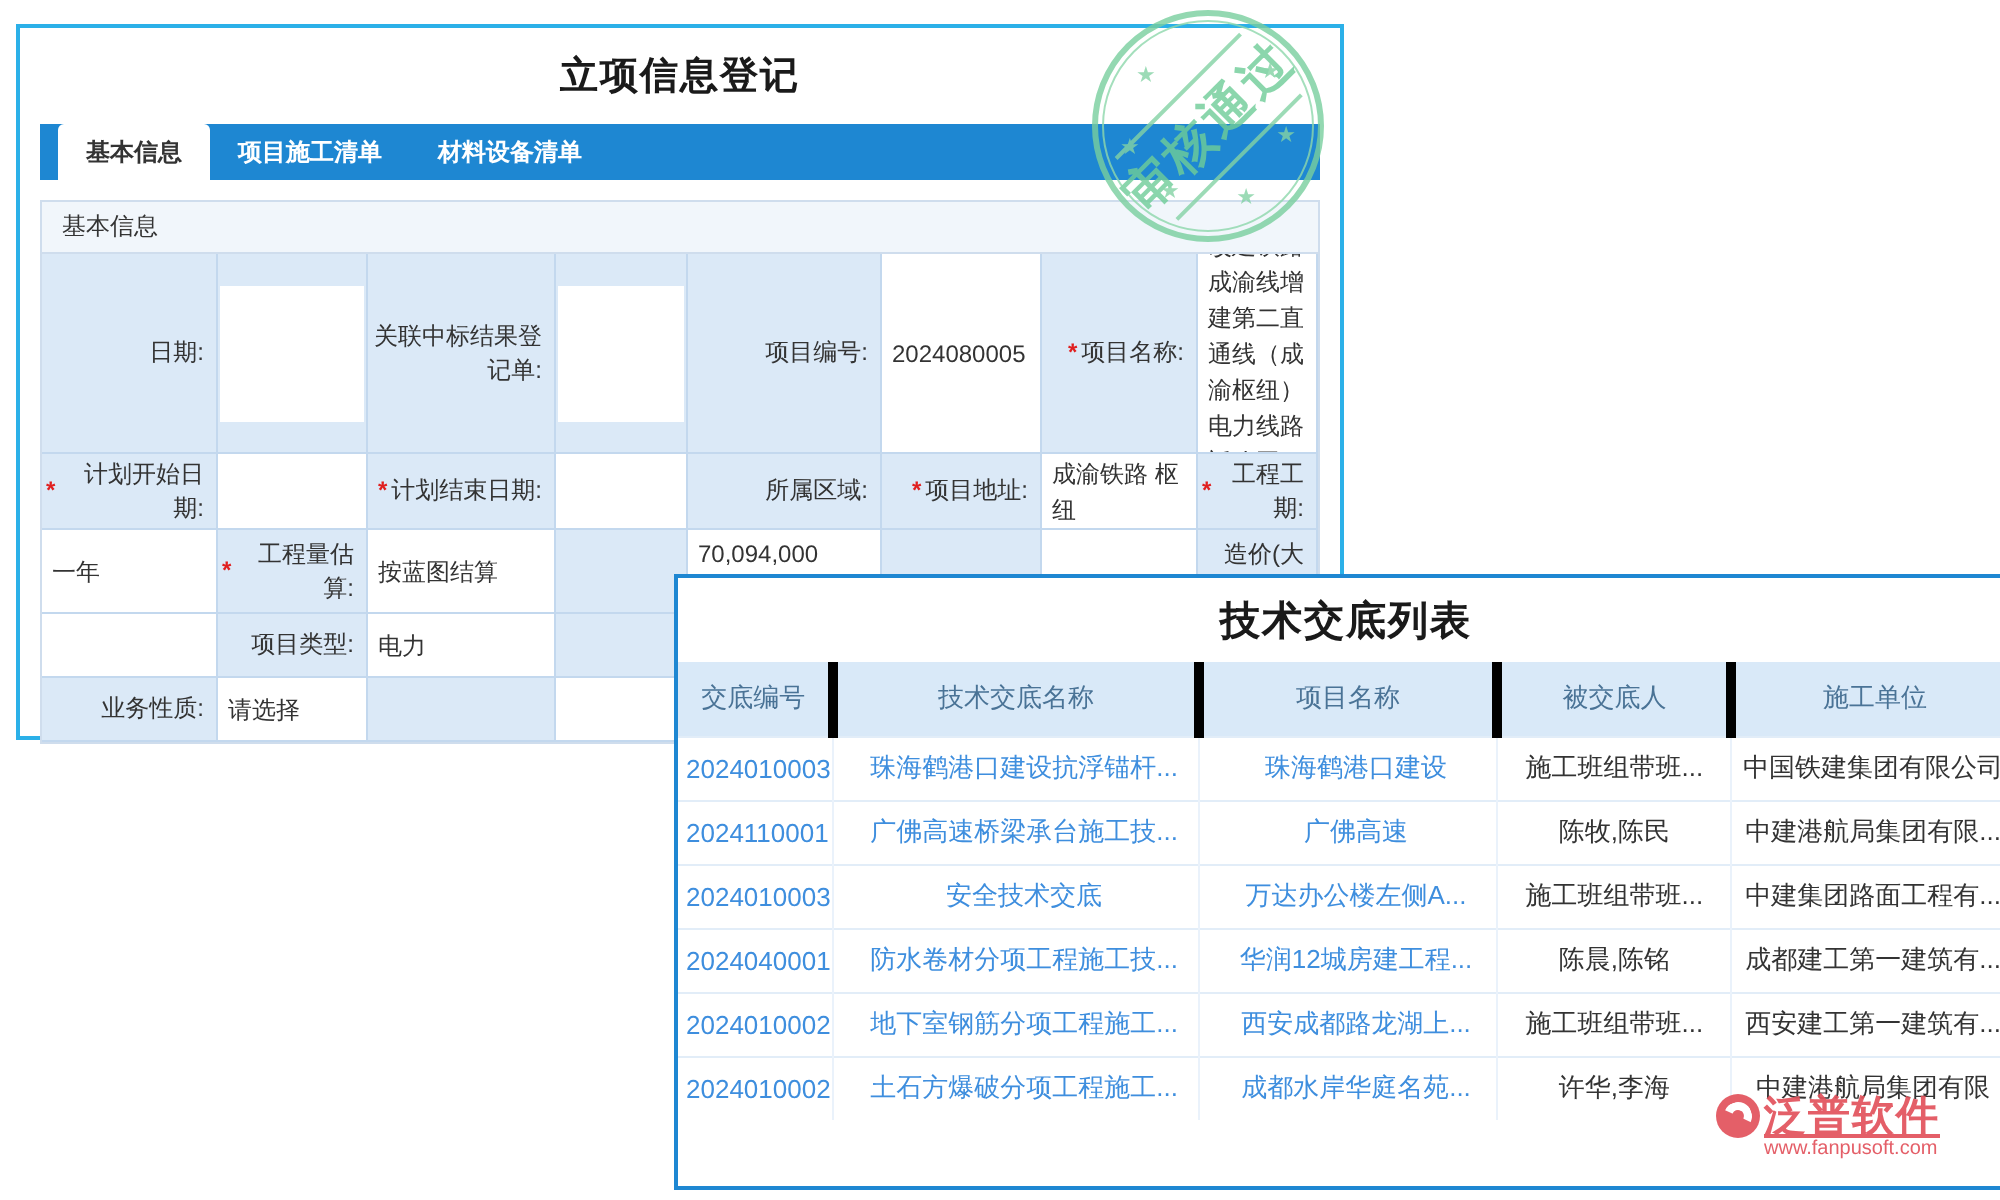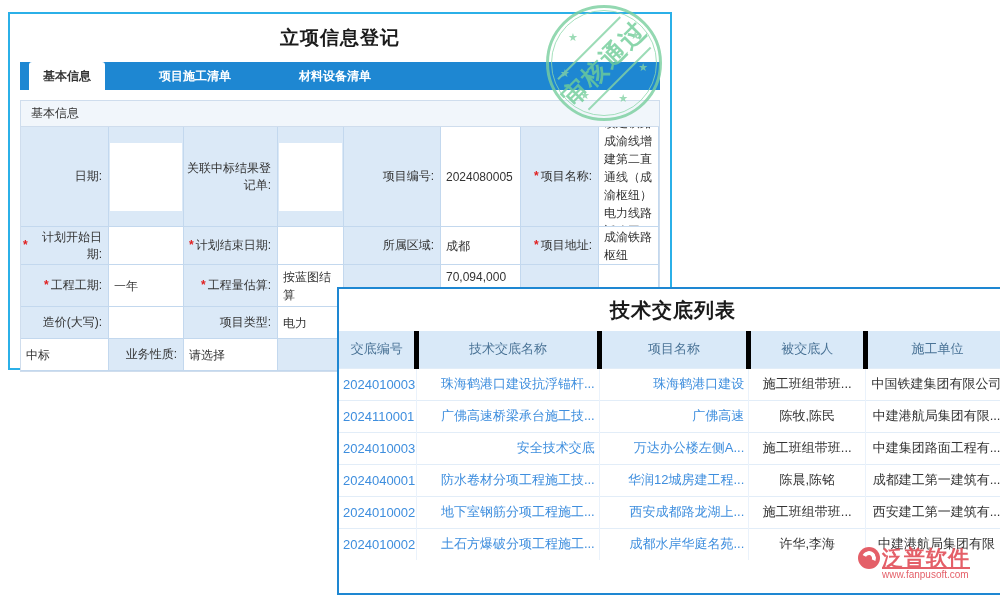--- a/index.html
+++ b/index.html
@@ -6,21 +6,21 @@
   html,body { width:1000px; height:600px; background:#ffffff; overflow:hidden;
     font-family:"Liberation Sans", sans-serif; }
 
   
   .panel1 { position:absolute; left:8px; top:12px; width:664px; height:358px;
     background:#fff; border:2px solid #2bb0e8; z-index:1; }
   .p1-title { height:48px; display:flex; align-items:center; justify-content:center;
     font-size:19px; font-weight:bold; color:#1a1a1a; letter-spacing:1px;border-radius:15px; }
   .tabbar { margin:0 10px; height:28px; background:#1e87d2; display:flex; align-items:stretch; }
   .tab { display:flex; align-items:center; padding:0 14px; font-size:12px; font-weight:bold;
-    color:#fff; cursor:pointer; white-space:nowrap;margin-left:40px; }
+    color:#fff; cursor:pointer; white-space:nowrap; }
   .tab.active { background:#fff; color:#333; border-radius:3px 3px 0 0; margin-left:9px; }
   .section { margin:10px 10px 0; border:1px solid #cfdded; }
   .section-header { height:26px; line-height:25px; padding-left:10px; background:#f1f6fb;
     font-size:12px; color:#333; border-bottom:1px solid #cfdded; }
   .formgrid { display:grid; background:#dbe9f7;
     grid-template-columns:88px 75px 94px 66px 97px 80px 78px 1fr;
     grid-template-rows:100px 38px 42px 32px 32px; }
   .fcell { border-right:1px solid #c3d8ee; border-bottom:1px solid #c3d8ee;
     font-size:12px; color:#333; display:flex; align-items:center; overflow:hidden; }
   .flabel { justify-content:flex-end; text-align:right; padding:2px 6px 2px 2px;
@@ -51,21 +51,21 @@
     background:#fff; border:2px solid #1e87d2; z-index:10; }
   .p2-title { height:42px; display:flex; align-items:center; justify-content:center;
     font-size:20px; font-weight:bold; color:#1a1a1a; letter-spacing:1px; }
   table.dlist { width:100%; border-collapse:collapse; table-layout:fixed; font-size:13px; }
   table.dlist th { background:#d9e9f8; color:#4a7396; font-weight:normal; height:37px;
     border-left:5px solid #000000; text-align:center; overflow:hidden; white-space:nowrap; }
   table.dlist th:first-child { border-left:none; }
   table.dlist td { height:32px; border-top:1px solid #e2edf8; border-left:1px solid #eaf2fb;
     color:#333; overflow:hidden; white-space:nowrap; padding:0 4px; text-align:center; }
   table.dlist td:first-child { border-left:none; }
-  table.dlist td.al { text-align:right; padding-left:12px; }
+  table.dlist td.al { text-align:center; padding-left:12px; }
   table.dlist td.link { color:#3e8ede; cursor:pointer; }
 
   
   .logo { position:absolute; left:858px; top:544px; z-index:20; opacity:.92;
     pointer-events:none; }
   .logo-row { display:flex; align-items:center; }
   .logo-icon { width:22px; height:22px; border-radius:50%; background:#e2525c;
     position:relative; margin-right:2px; }
   .logo-icon::after { content:""; position:absolute; inset:4px;
     border:4px solid #fff; border-left-color:transparent; border-bottom-color:transparent;
@@ -96,21 +96,20 @@
         </div>
         <div class="fcell flabel">项目编号:</div>
         <div class="fcell fvalue">2024080005</div>
         <div class="fcell flabel"><span class="req">*</span>项目名称:</div>
         <div class="fcell fvalue">改建铁路成渝线增建第二直通线（成渝枢纽）电力线路迁改工程</div>
         <div class="fcell flabel"><span class="req">*</span>计划开始日期:</div>
         <div class="fcell fvalue"></div>
         <div class="fcell flabel"><span class="req">*</span>计划结束日期:</div>
         <div class="fcell fvalue"></div>
         <div class="fcell flabel">所属区域:</div>
-        <div class="fcell fvalue">成都</div>
         <div class="fcell flabel"><span class="req">*</span>项目地址:</div>
         <div class="fcell fvalue">成渝铁路 枢纽</div>
         <div class="fcell flabel"><span class="req">*</span>工程工期:</div>
         <div class="fcell fvalue">一年</div>
         <div class="fcell flabel"><span class="req">*</span>工程量估算:</div>
         <div class="fcell fvalue">按蓝图结算</div>
         <div class="fcell flabel"></div>
         <div class="fcell fvalue vtop">70,094,000</div>
         <div class="fcell flabel"></div>
         <div class="fcell fvalue"></div>

